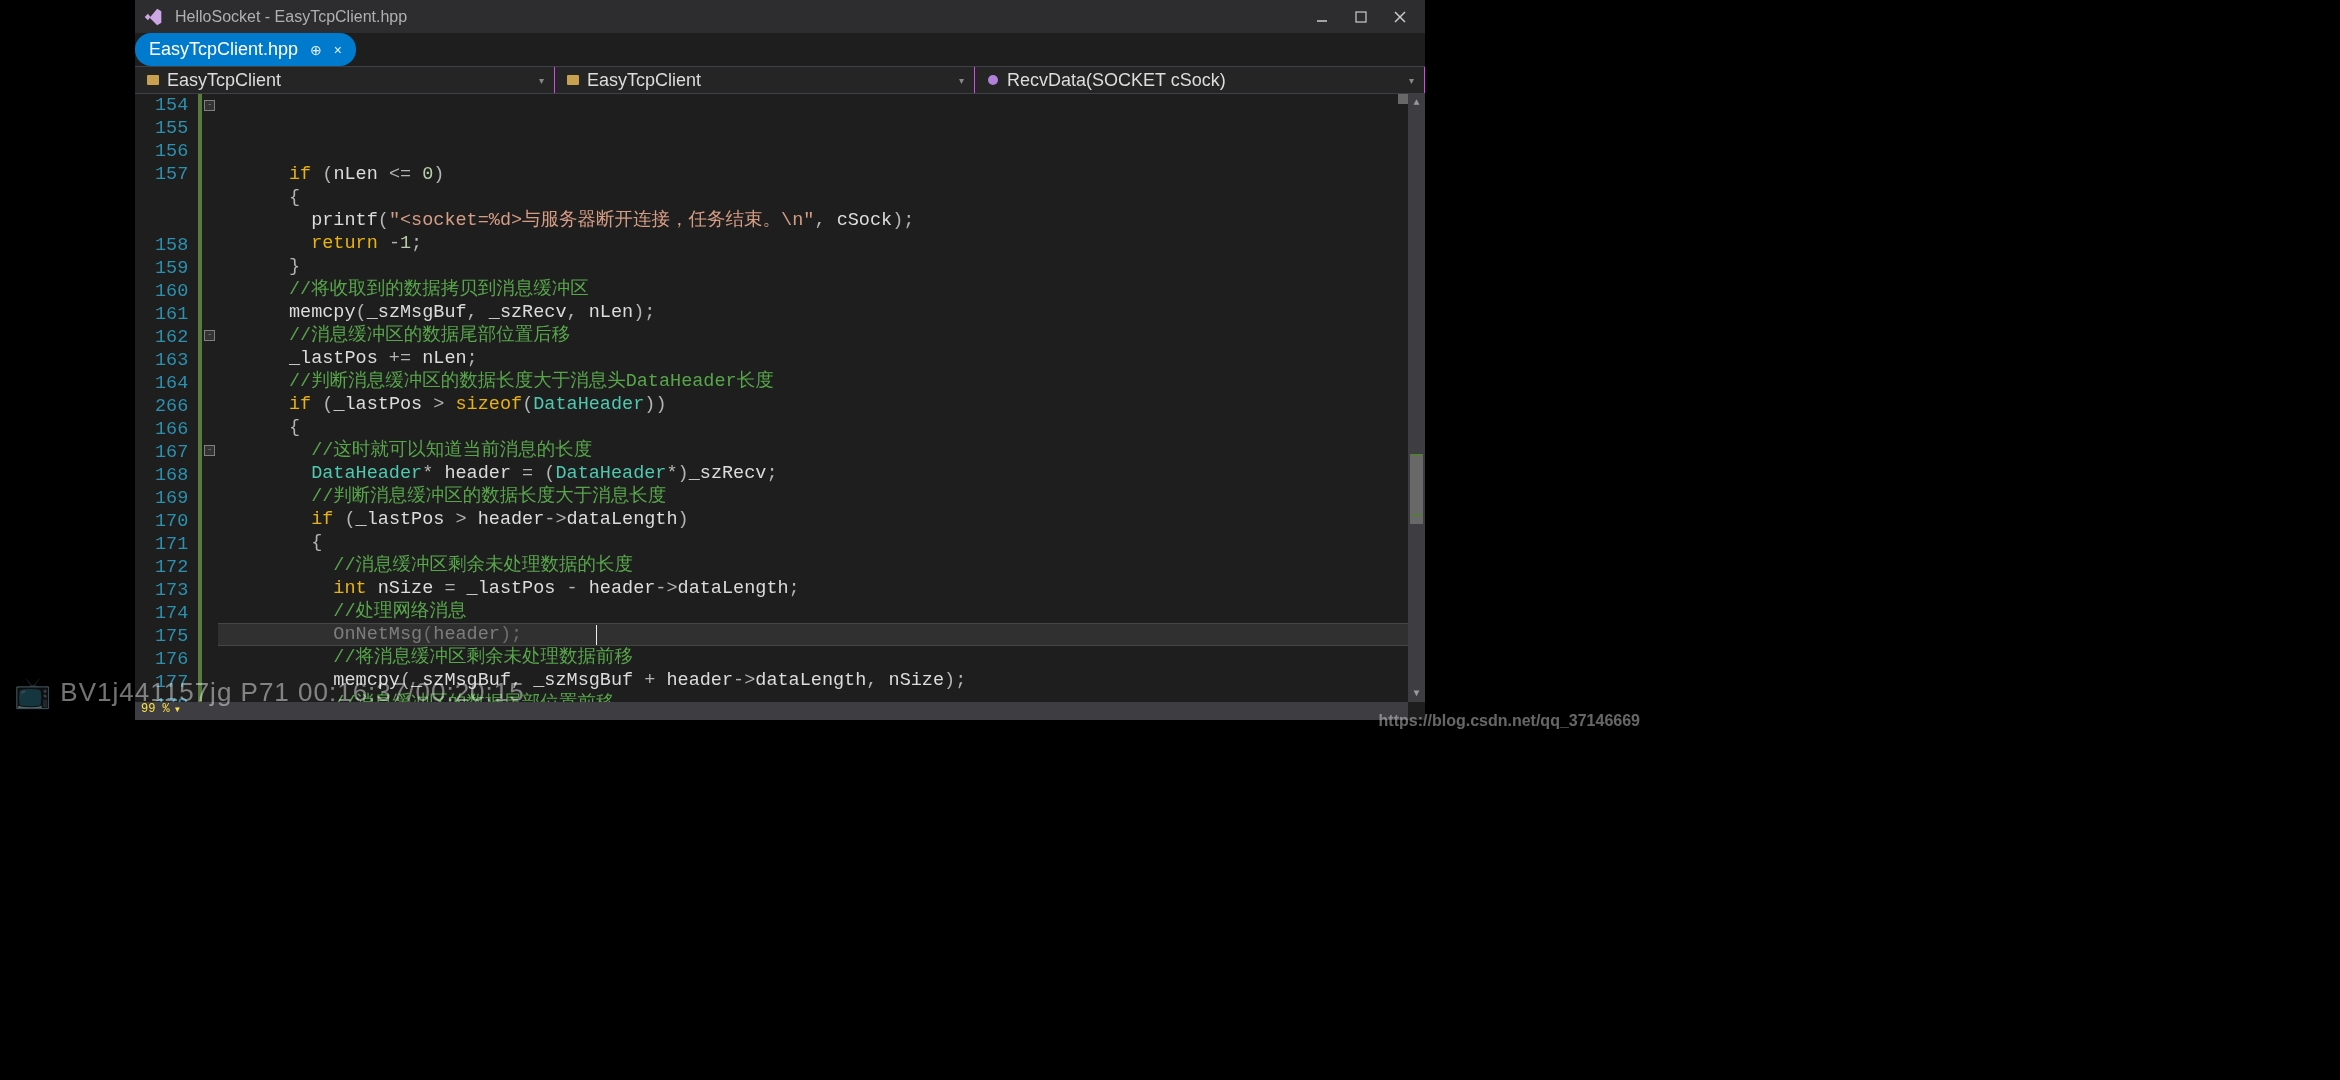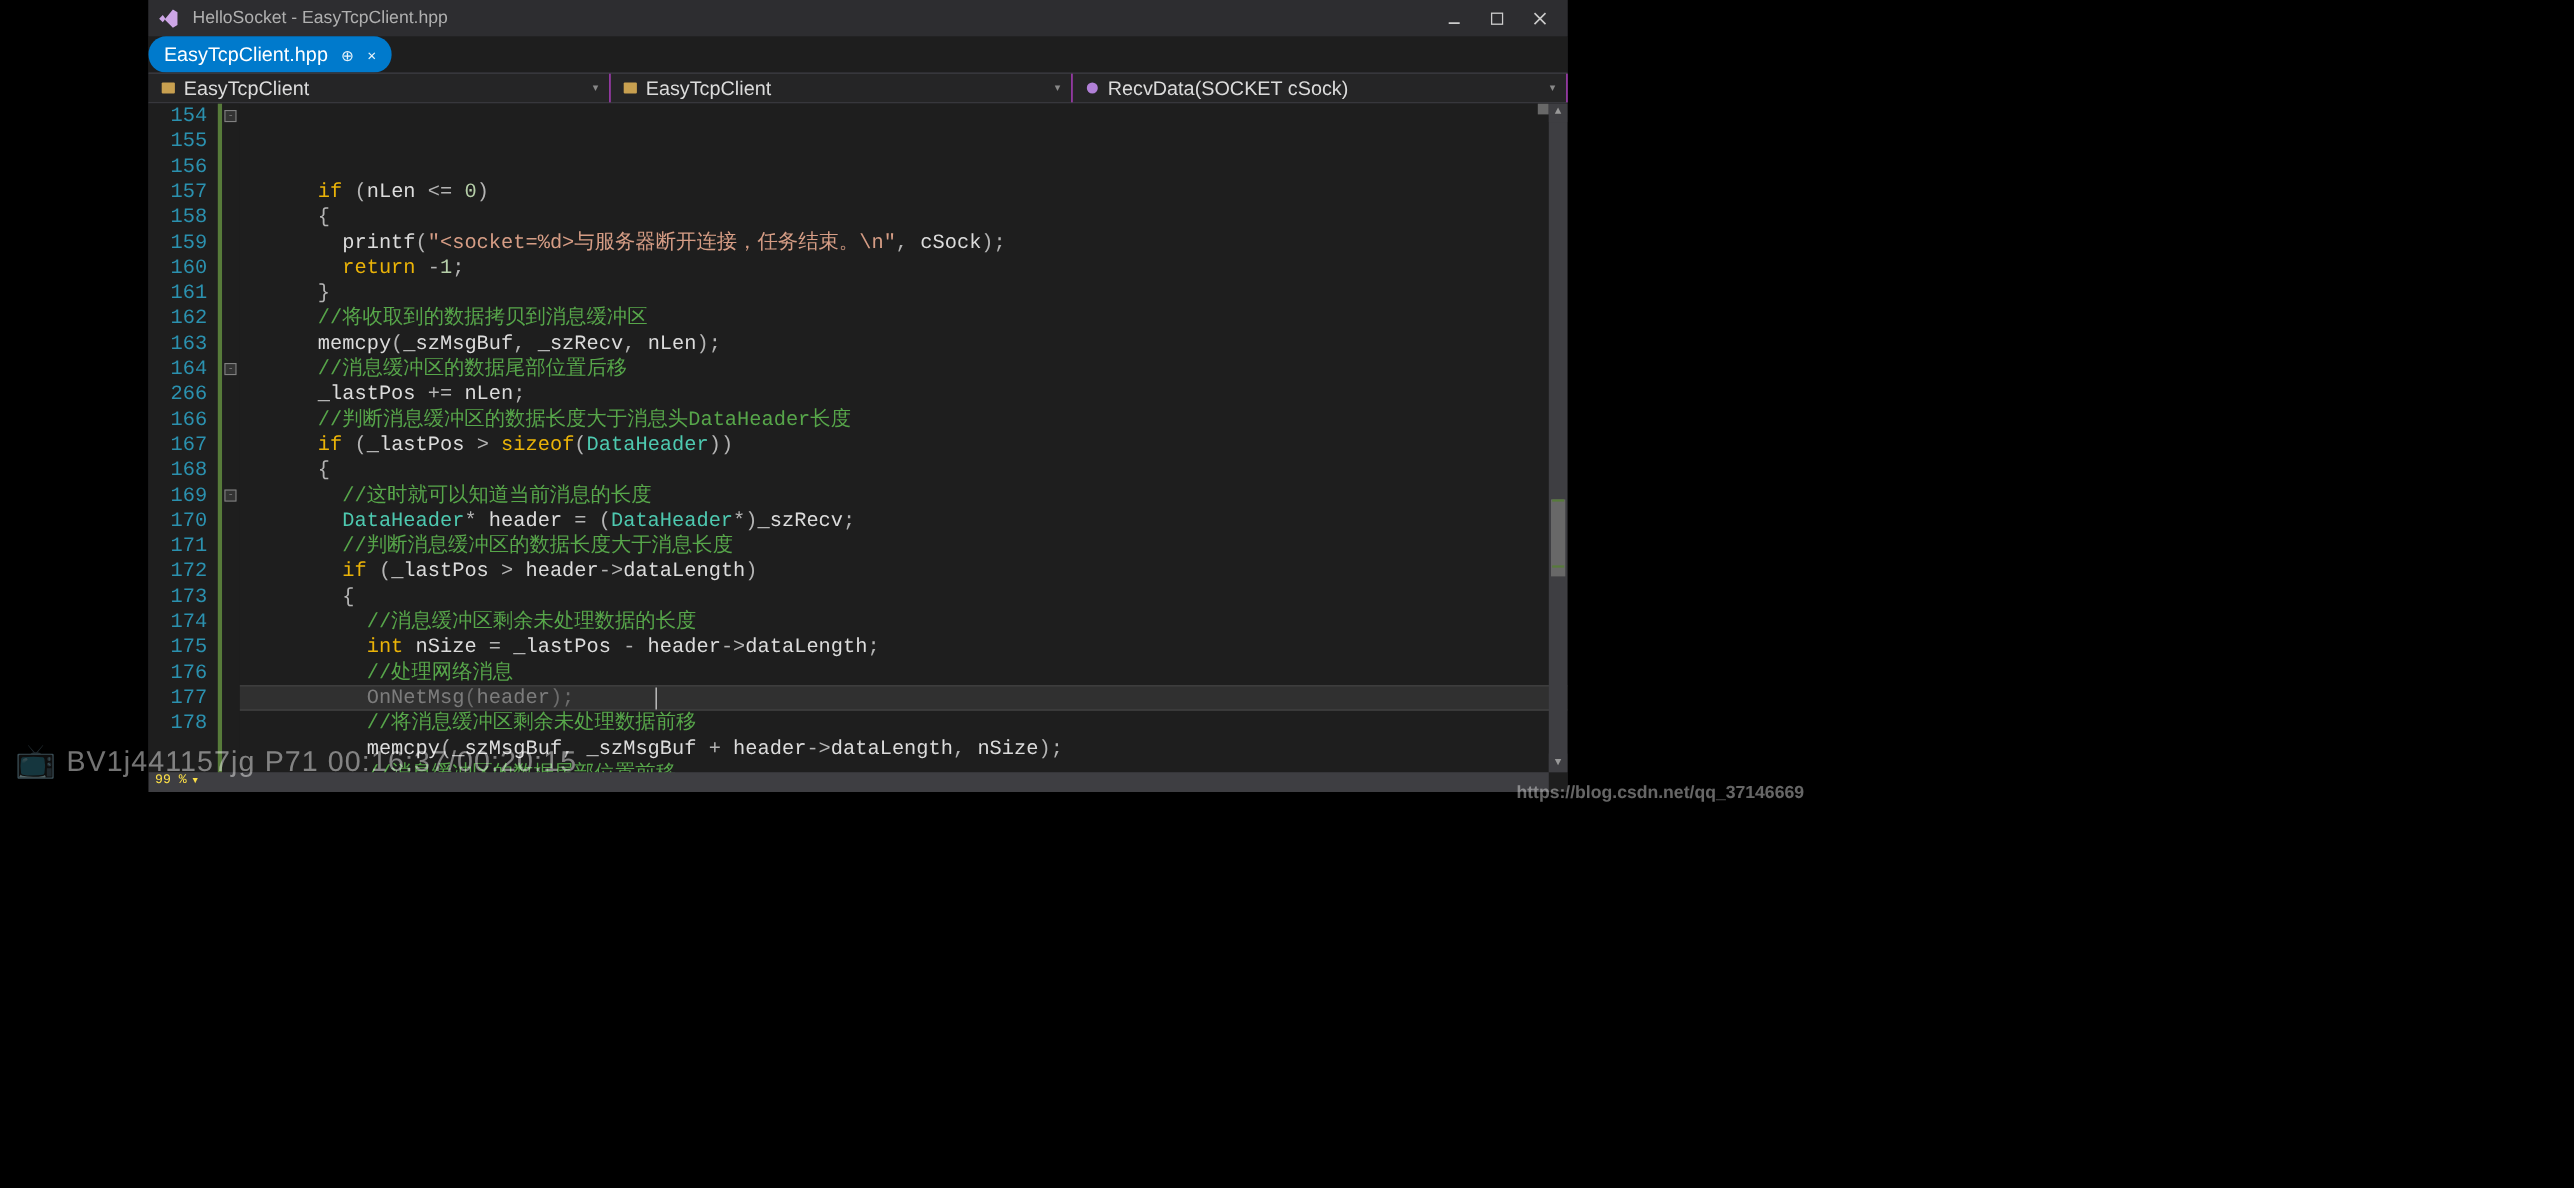--- a/index.html
+++ b/index.html
@@ -269,21 +269,21 @@
       <span class="dd">▾</span>
     </div>
   </div>
 
   <div class="editor">
     <div class="gutter" id="gutter">
         <div style="height: 23px;">154</div>
         <div style="height: 23px;">155</div>
         <div style="height: 23px;">156</div>
         <div style="height: 23px;">157</div>
-        <div style="height: 23px;">158</div>
+        <div style="height: 23px; margin-top: 48px;">158</div>
         <div style="height: 23px;">159</div>
         <div style="height: 23px;">160</div>
         <div style="height: 23px;">161</div>
         <div style="height: 23px;">162</div>
         <div style="height: 23px;">163</div>
         <div style="height: 23px;">164</div>
         <div style="height: 23px;">266</div>
         <div style="height: 23px;">166</div>
         <div style="height: 23px;">167</div>
         <div style="height: 23px;">168</div>

